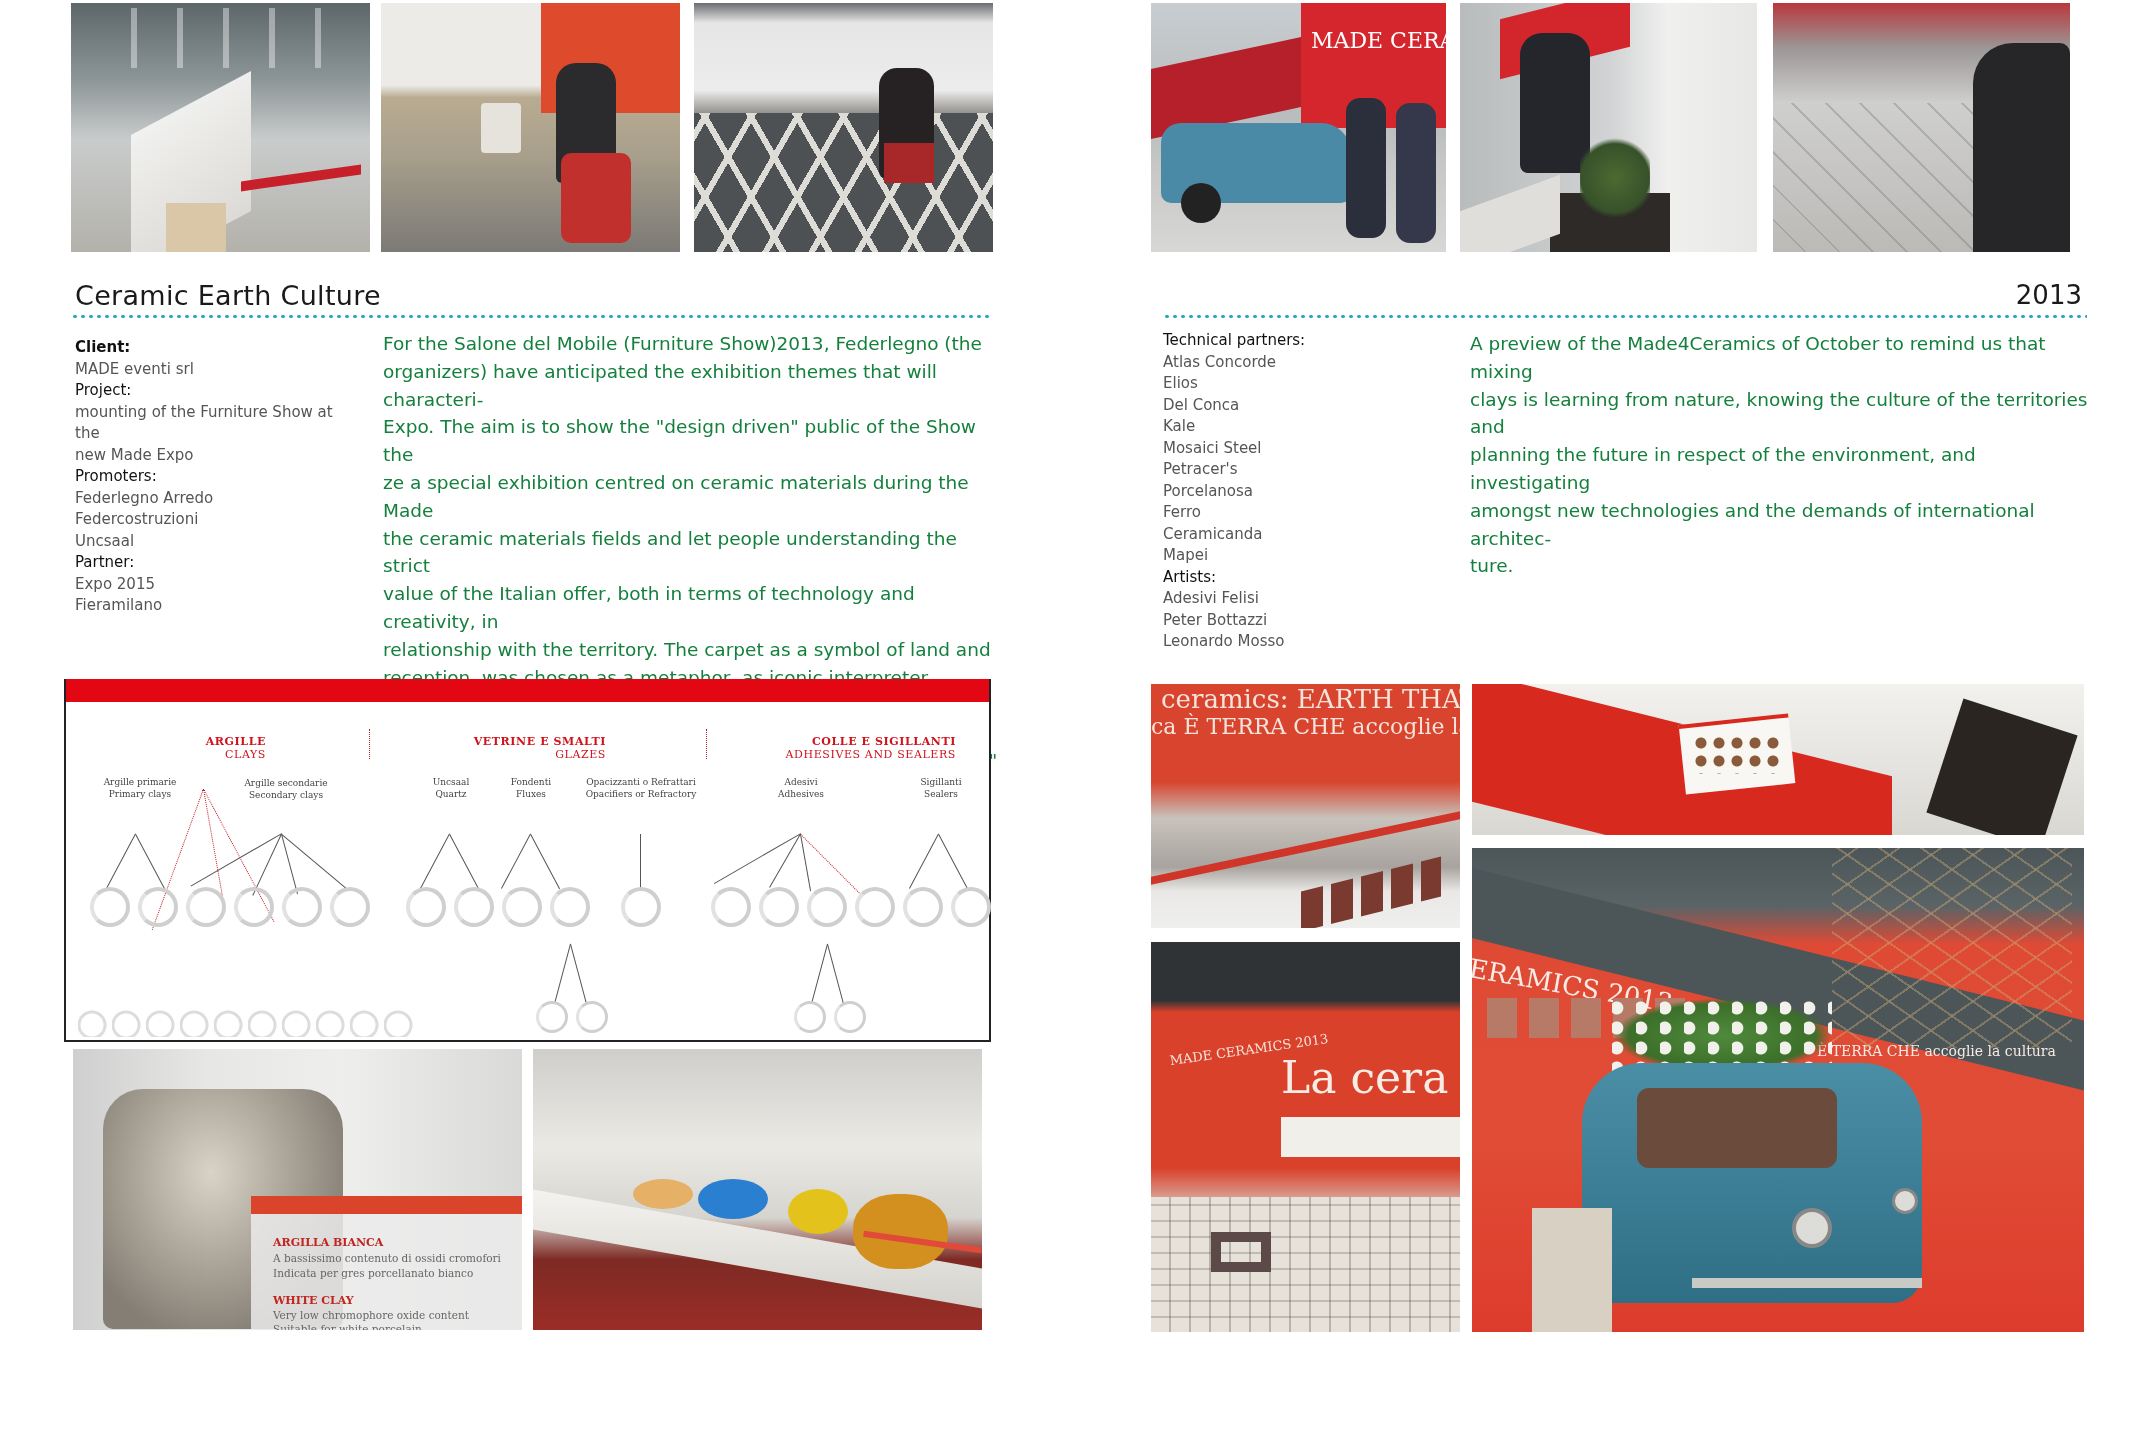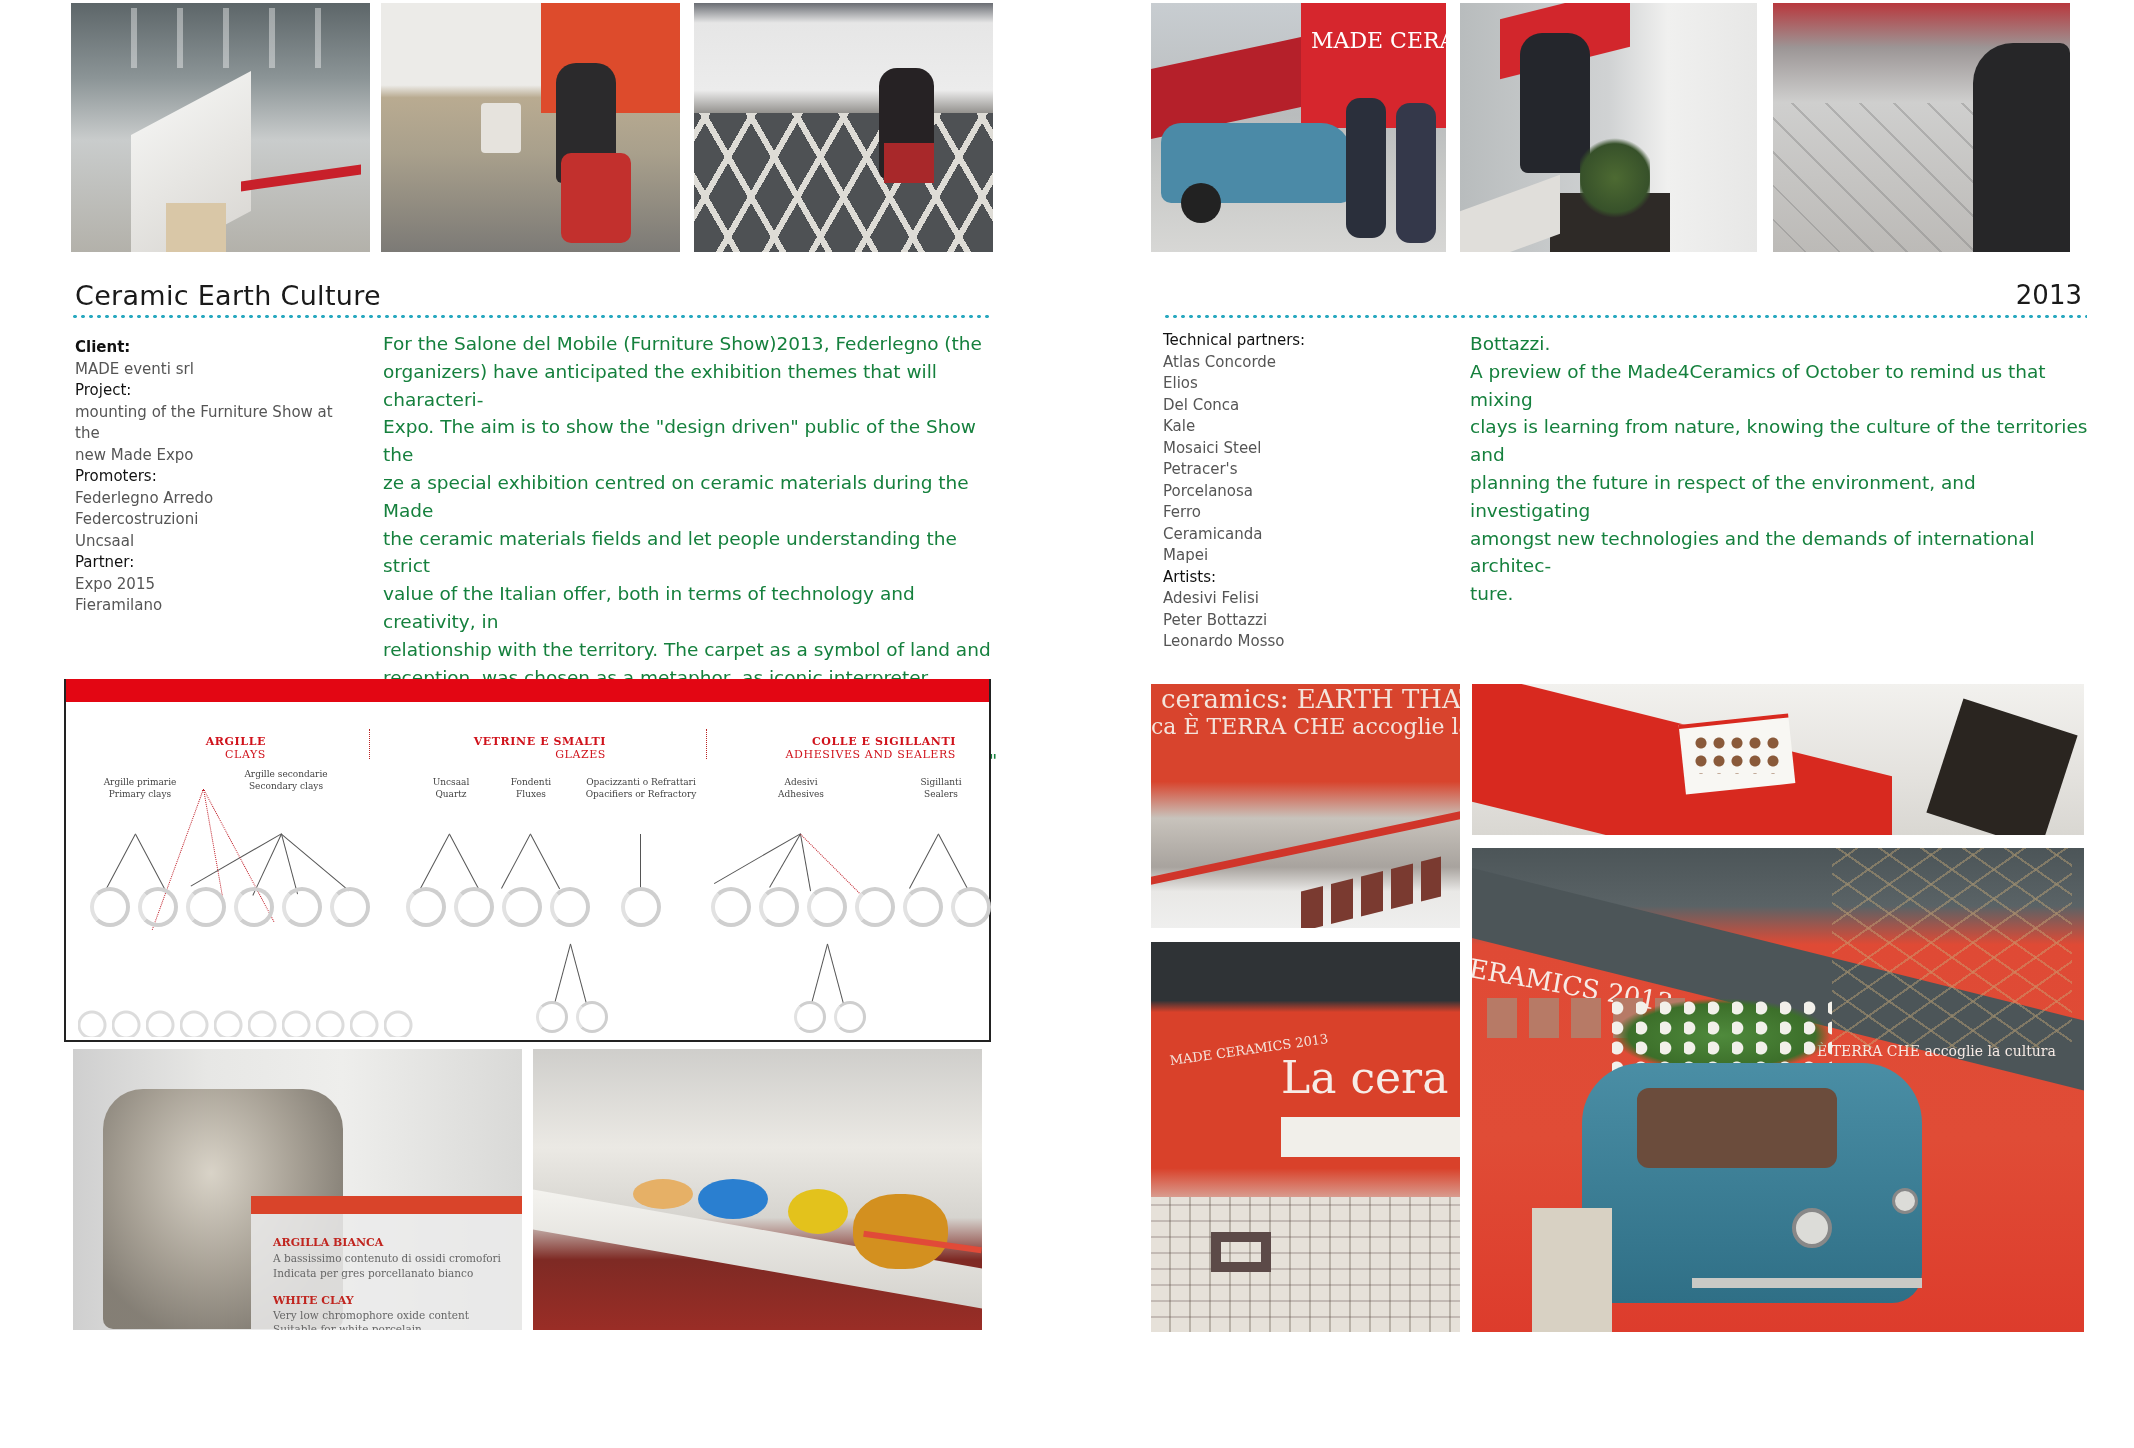--- a/index.html
+++ b/index.html
@@ -97,21 +97,21 @@
     <div class="vdash" style="left:640px;top:50px;height:30px;"></div>
 
     <div class="dgh" style="left:80px;top:56px;width:120px;">
       <b>ARGILLE</b>
       <span>CLAYS</span>
     </div>
     <div class="dsub" style="left:0;top:97px;width:140px;padding-left:8px;">
       <div>Argille primarie</div>
       <div>Primary clays</div>
     </div>
-    <div class="dsub" style="left:150px;top:89px;width:140px;">
+    <div class="dsub" style="left:150px;top:98px;width:140px;">
       <div>Argille secondarie</div>
       <div>Secondary clays</div>
     </div>
 
     <div class="dgh" style="left:390px;top:56px;width:150px;">
       <b>VETRINE E SMALTI</b>
       <span>GLAZES</span>
     </div>
     <div class="dsub" style="left:340px;top:97px;width:90px;">
       <div>Uncsaal</div>
@@ -254,21 +254,20 @@
     <div>Ferro</div>
     <div>Ceramicanda</div>
     <div>Mapei</div>
     <div class="lbl">Artists:</div>
     <div>Adesivi Felisi</div>
     <div>Peter Bottazzi</div>
     <div>Leonardo Mosso</div>
   </div>
 
   <div class="abs body-text" style="left:1470px;top:330px;width:620px;">
-    <div>Bottazzi.</div>
     <div>A preview of the Made4Ceramics of October to remind us that mixing</div>
     <div>clays is learning from nature, knowing the culture of the territories and</div>
     <div>planning the future in respect of the environment, and investigating</div>
     <div>amongst new technologies and the demands of international architec-</div>
     <div>ture.</div>
   </div>
 
   <div class="photo" style="left:1151px;top:684px;width:309px;height:244px;
        background:linear-gradient(180deg,#d8442d 0%,#d8442d 40%,#c8c3bc 55%,#a8a39e 75%,#e9e8e6 85%,#efefee 100%);">
     <div class="abs" style="left:10px;top:0;font-family:'DejaVu Serif',serif;font-size:26px;color:#f4e4dc;white-space:nowrap;">ceramics: EARTH THAT bree</div>

